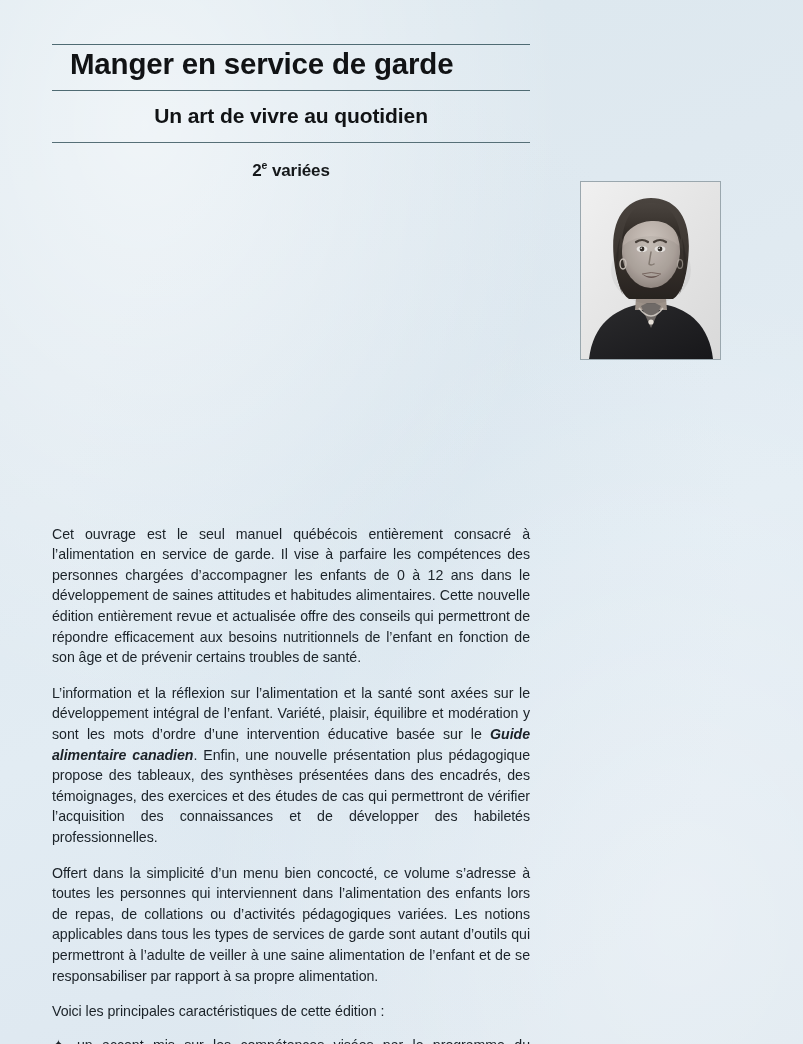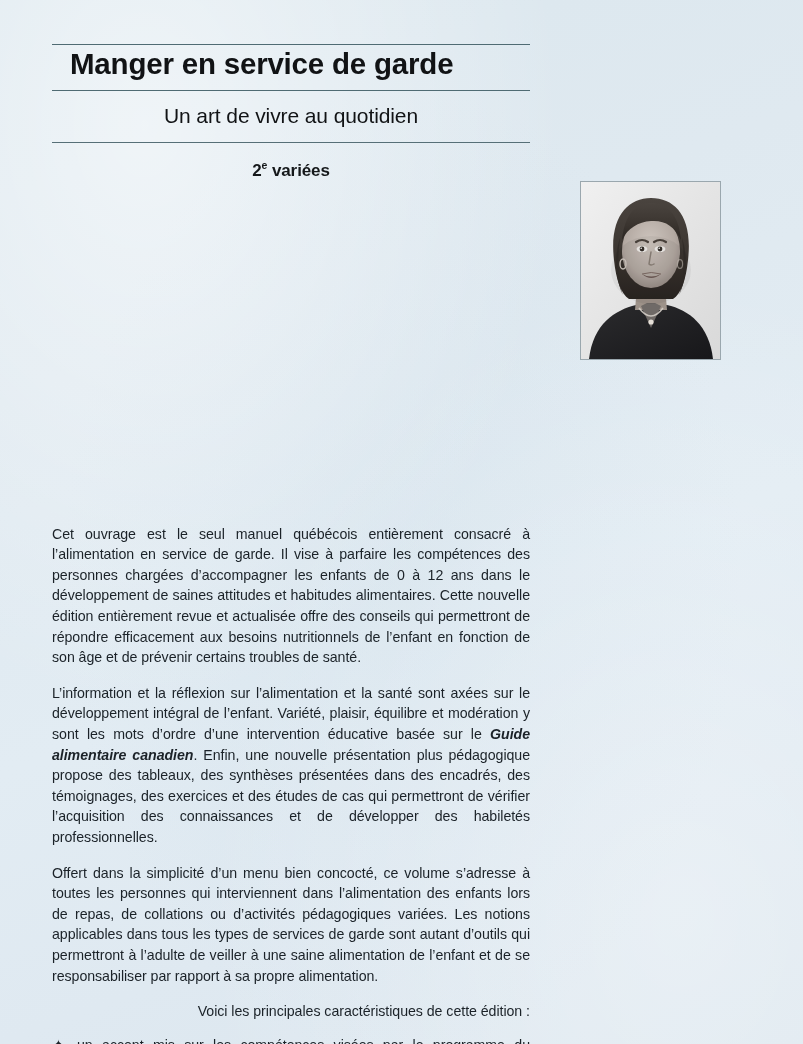--- a/index.html
+++ b/index.html
@@ -51,21 +51,21 @@
     font-weight: bold;
     color: #111315;
     letter-spacing: -0.2px;
     margin: 0;
     padding: 4px 0 10px 18px;
     line-height: 1.05;
     font-family: "Liberation Sans", sans-serif;
   }
   .subtitle {
     font-size: 21px;
-    font-weight: normal;
+    font-weight: bold;
     color: #111315;
     text-align: center;
     margin: 0;
     padding: 13px 0 14px 0;
     letter-spacing: -0.1px;
   }
   .edition {
     font-size: 17px;
     font-weight: bold;
     color: #15181a;
@@ -97,21 +97,21 @@
     color: #1b2228;
     font-size: 14.2px;
     line-height: 20.6px;
     text-align: justify;
     letter-spacing: -0.05px;
   }
   .body-col p { margin: 0 0 15px 0; }
   .body-col p:last-child { margin-bottom: 0; }
   .body-col i, .body-col em { font-style: italic; font-weight: bold; }
 
-  .lead-in { margin-bottom: 13px !important; text-align: right; }
+  .lead-in { margin-bottom: 13px !important; text-align: left; }
 
   ul.features {
     list-style: none;
     margin: 0;
     padding: 0;
   }
   ul.features li {
     position: relative;
     padding-left: 25px;
     margin-bottom: 15px;

